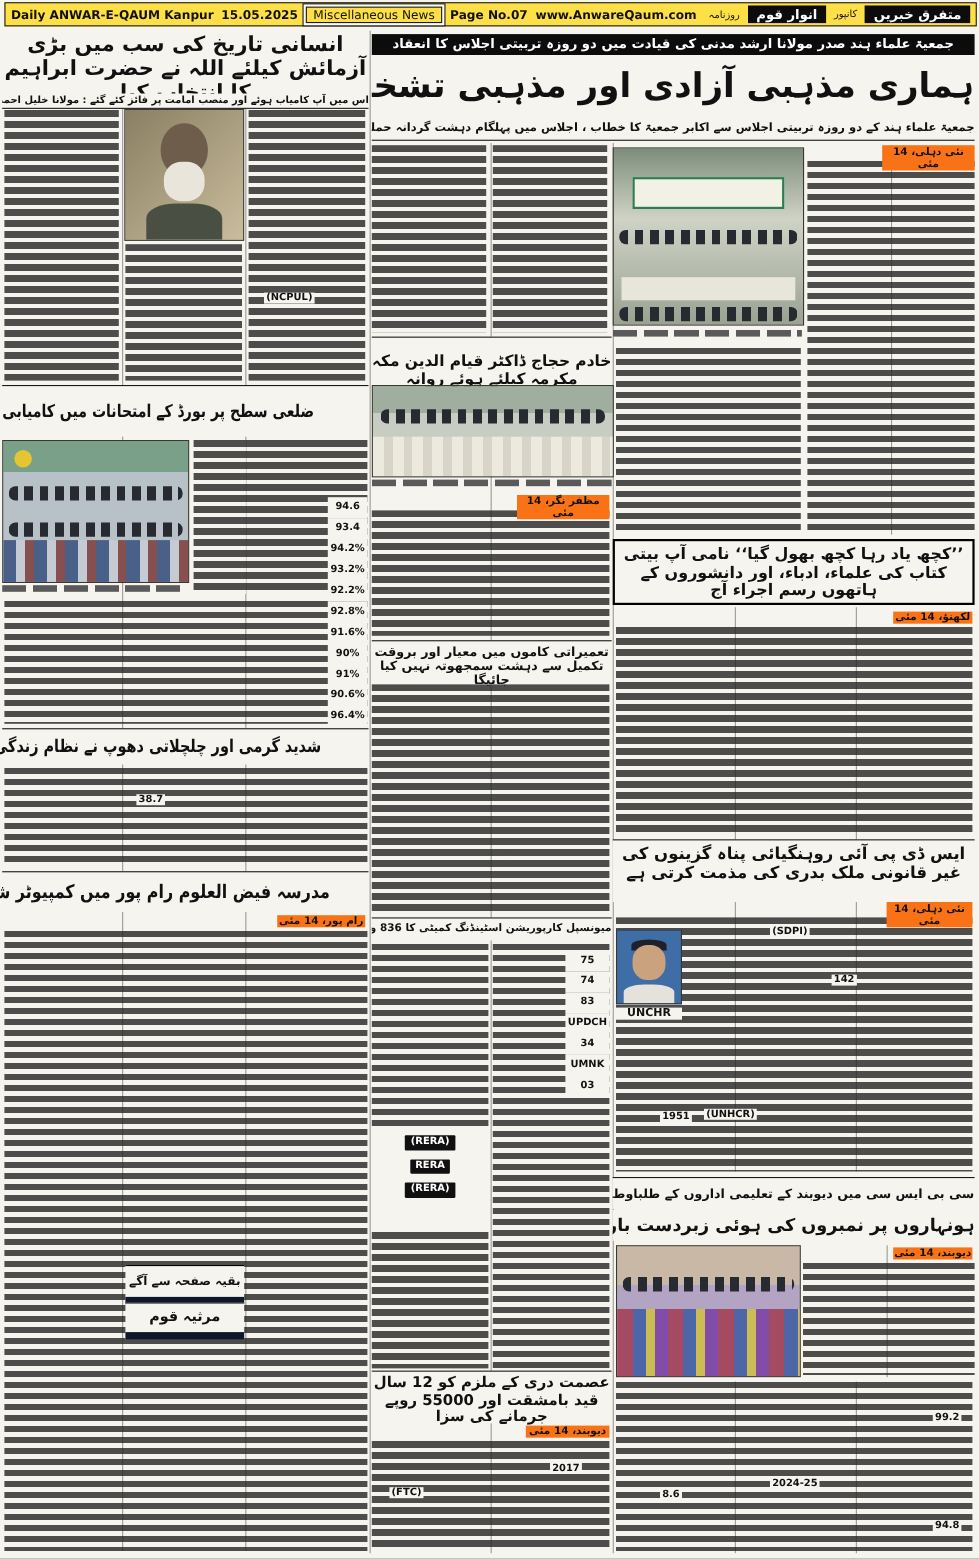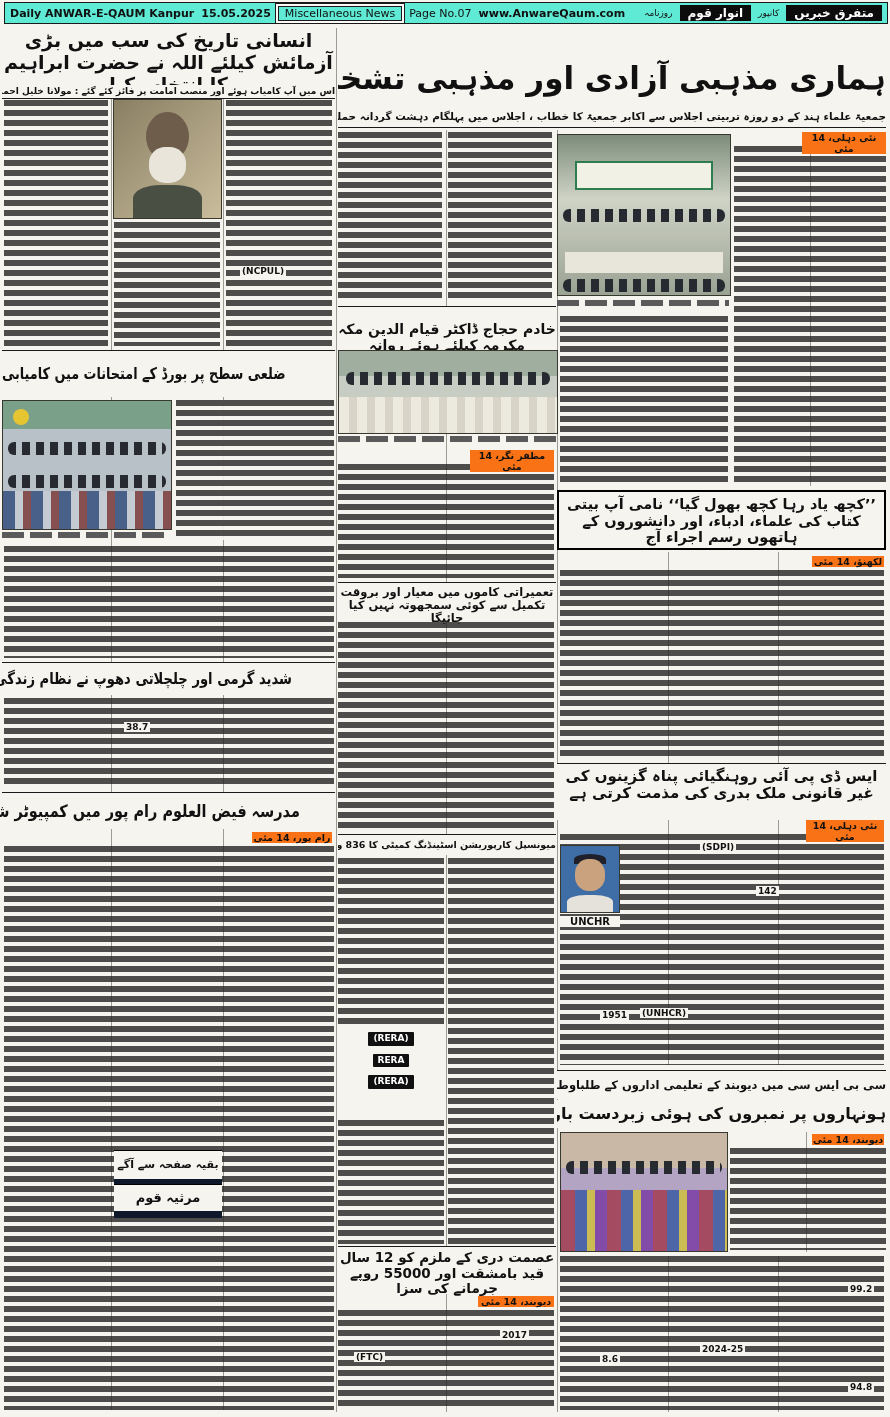--- a/index.html
+++ b/index.html
@@ -18,57 +18,58 @@
   .kicker{z-index:3;background:#0c0c0c;color:#fff;font-weight:bold;text-align:center;}
   .chip{display:inline-block;background:#101010;color:#fff;font-size:9px;font-weight:bold;
         padding:1px 5px;border-radius:1px;line-height:1.3;text-align:right;}
   .tok{position:absolute;z-index:4;background:#f6f4ee;font-weight:bold;font-size:9px;padding:0 2px;}
   .dl{position:absolute;z-index:4;background:#f97316;font-weight:bold;font-size:9.5px;}
   .photo{position:absolute;z-index:3;border:1px solid #38382f;overflow:hidden;}
   .heads{position:absolute;left:3%;right:3%;height:13px;border-radius:6px;
          background:repeating-linear-gradient(90deg,#272b31 0 8px,rgba(0,0,0,0) 8px 14px);}
   .nowrap{white-space:nowrap;overflow:hidden;}
   .masthead{z-index:5;display:flex;align-items:center;gap:7px;border:1px solid #1a1a1a;
-            background:#5eead4;font-size:11px;padding:0 5px;justify-content:flex-end;}
+            background:#fde047;font-size:11px;padding:0 5px;justify-content:flex-end;}
   .mh-box{border:1px solid #1a1a1a;box-shadow:0 0 0 2px #fbfaf6,0 0 0 3px #1a1a1a;padding:0 6px;font-size:11px;}
   .mh-black{background:#0c0c0c;color:#fff;font-weight:bold;padding:1px 8px;font-size:12px;}
   .numcol{position:absolute;z-index:4;display:flex;flex-direction:column;}
   .numcol span{background:#f6f4ee;font-weight:bold;font-size:9px;line-height:19px;padding:0 2px;text-align:center;}
   .note{z-index:4;background:#f6f4ee;text-align:center;font-weight:bold;
         border-top:1px solid #000;border-bottom:7px solid #0f172a;}
 </style>
 </head>
 <body>
 
 <div class="page">
 
   <header class="abs masthead" style="left:4px;top:2px;width:872px;height:20px;">
     <span style="font-weight:bold;">Daily ANWAR-E-QAUM Kanpur</span>
     <span style="font-weight:bold;">15.05.2025</span>
     <span class="mh-box">Miscellaneous News</span>
-    <span style="font-weight:normal;">Page No.07</span>
+    <span style="font-weight:bold;">Page No.07</span>
     <span style="font-weight:bold;">www.AnwareQaum.com</span>
     <span class="u" style="margin-left:auto;font-size:9px;">روزنامہ</span>
     <span class="mh-black u">انوار قوم</span>
     <span class="u" style="font-size:9px;">کانپور</span>
     <span class="mh-black u">متفرق خبریں</span>
   </header>
 
   <div class="abs vrule" style="left:336px;top:28px;height:1384px;"></div>
   <div class="abs vrule" style="left:111px;top:96px;height:1314px;"></div>
   <div class="abs vrule" style="left:223px;top:96px;height:1314px;"></div>
   <div class="abs vrule" style="left:446px;top:130px;height:1282px;"></div>
   <div class="abs vrule" style="left:557px;top:130px;height:1282px;"></div>
   <div class="abs vrule" style="left:668px;top:552px;height:513px;"></div>
   <div class="abs vrule" style="left:778px;top:552px;height:513px;"></div>
   <div class="abs vrule" style="left:668px;top:1256px;height:156px;"></div>
   <div class="abs vrule" style="left:778px;top:1256px;height:156px;"></div>
   <div class="abs vrule" style="left:810px;top:132px;height:354px;"></div>
   <div class="abs vrule" style="left:806px;top:1132px;height:120px;"></div>
 
+  <div class="abs kicker u nowrap" style="left:338px;top:31px;width:548px;height:19px;line-height:19px;font-size:12px;">جمعیۃ علماء ہند صدر مولانا ارشد مدنی کی قیادت میں دو روزہ تربیتی اجلاس کا انعقاد</div>
   <div class="abs head-block u nowrap" style="left:338px;top:52px;width:548px;height:52px;line-height:52px;font-size:31px;font-weight:900;">ہماری مذہبی آزادی اور مذہبی تشخص دونوں خطرے میں ہیں</div>
   <div class="abs head-block u nowrap" style="left:338px;top:106px;width:548px;height:21px;line-height:21px;font-size:10.5px;border-bottom:1px solid #1a1a1a;">جمعیۃ علماء ہند کے دو روزہ تربیتی اجلاس سے اکابر جمعیۃ کا خطاب ، اجلاس میں پہلگام دہشت گردانہ حملہ سمیت تین اہم الیشوز پر تجاویز بھی منظور</div>
 
   <div class="dl u" style="left:802px;top:132px;width:84px;text-align:center;">نئی دہلی، 14 مئی</div>
 
   <div class="abs tl" style="left:338px;top:132px;width:104px;height:170px;"></div>
   <div class="abs tl" style="left:448px;top:132px;width:104px;height:170px;"></div>
   <div class="abs tl" style="left:734px;top:146px;width:152px;height:340px;"></div>
   <div class="abs tl" style="left:560px;top:316px;width:168px;height:168px;"></div>
 
@@ -99,20 +100,33 @@
   </div>
   <div class="photo" style="left:2px;top:400px;width:168px;height:128px;background:linear-gradient(#7aa08a 0 22%,#b8c0c8 22% 100%);">
     <div class="abs" style="left:6%;top:6%;width:16px;height:16px;background:#e5c531;border-radius:50%;"></div>
     <div class="heads" style="top:32%;"></div>
     <div class="heads" style="top:58%;"></div>
     <div class="abs" style="left:0;right:0;bottom:0;height:30%;opacity:.85;background:repeating-linear-gradient(90deg,#35507d 0 12px,#c8cdd4 12px 20px,#7d3b3b 20px 28px);"></div>
   </div>
   <div class="abs cap" style="left:2px;top:532px;width:168px;"></div>
   <div class="abs tl" style="left:176px;top:400px;width:158px;height:140px;"></div>
   <div class="abs tl" style="left:4px;top:546px;width:330px;height:112px;"></div>
+  <div class="numcol" style="left:298px;top:452px;width:36px;">
+    <span>94.6</span>
+    <span>93.4</span>
+    <span>94.2%</span>
+    <span>93.2%</span>
+    <span>92.2%</span>
+    <span>92.8%</span>
+    <span>91.6%</span>
+    <span>90%</span>
+    <span>91%</span>
+    <span>90.6%</span>
+    <span>96.4%</span>
+  </div>
 
   <div class="abs head-block bt u" style="left:2px;top:662px;width:333px;height:32px;line-height:32px;">
     <span class="u nowrap" style="display:inline-block;font-size:16px;transform:scaleX(.82);transform-origin:center;">شدید گرمی اور چلچلاتی دھوپ نے نظام زندگی درہم برہم کیا</span>
   </div>
   <div class="abs tl" style="left:4px;top:698px;width:330px;height:90px;"></div>
   <span class="tok" style="left:124px;top:722px;">38.7</span>
 
   <div class="abs head-block bt u" style="left:2px;top:792px;width:333px;height:36px;line-height:36px;">
     <span class="u nowrap" style="display:inline-block;font-size:17px;transform:scaleX(.85);transform-origin:center;">مدرسہ فیض العلوم رام پور میں کمپیوٹر شعبہ کا افتتاح</span>
   </div>
@@ -123,26 +137,33 @@
 
   <div class="abs head-block bt u" style="left:338px;top:306px;width:218px;height:42px;font-size:14px;padding-top:14px;">خادم حجاج ڈاکٹر قیام الدین مکہ مکرمہ کیلئے ہوئے روانہ</div>
   <div class="photo" style="left:338px;top:350px;width:218px;height:82px;background:linear-gradient(#9fae9e 0 30%,#c7cdc2 30% 100%);">
     <div class="heads" style="top:26%;"></div>
     <div class="abs" style="left:0;right:0;bottom:0;height:44%;background:repeating-linear-gradient(90deg,#eceadf 0 10px,#d8d5c8 10px 18px);"></div>
   </div>
   <div class="abs cap" style="left:338px;top:436px;width:218px;"></div>
   <div class="dl u" style="left:470px;top:450px;width:84px;text-align:center;">مظفر نگر، 14 مئی</div>
   <div class="abs tl" style="left:338px;top:464px;width:216px;height:114px;"></div>
 
-  <div class="abs head-block bt u" style="left:338px;top:582px;width:218px;height:36px;font-size:11.5px;padding-top:3px;">تعمیراتی کاموں میں معیار اور بروقت تکمیل سے کوئی سمجھوتہ نہیں کیا جائیگا</div>
+  <div class="abs head-block bt u" style="left:338px;top:582px;width:218px;height:36px;font-size:11.5px;padding-top:3px;">تعمیراتی کاموں میں معیار اور بروقت تکمیل سے دہشت سمجھوتہ نہیں کیا جائیگا</div>
   <div class="abs tl" style="left:338px;top:622px;width:216px;height:208px;"></div>
 
   <div class="abs head-block bt u nowrap" style="left:338px;top:834px;width:218px;height:20px;line-height:20px;font-size:9.5px;">میونسپل کارپوریشن اسٹینڈنگ کمیٹی کا 836 واں اجلاس</div>
   <div class="abs tl" style="left:338px;top:858px;width:106px;height:168px;"></div>
   <div class="abs tl" style="left:448px;top:858px;width:106px;height:386px;"></div>
+  <div class="numcol" style="left:514px;top:864px;width:40px;">
+    <span>75</span>
+    <span>74</span>
+    <span>83</span>
+    <span>UPDCH 34</span>
+    <span>UMNK 03</span>
+  </div>
 
   <div class="abs" style="left:348px;top:1032px;width:86px;z-index:4;display:flex;flex-direction:column;gap:8px;align-items:center;">
     <span class="chip">(RERA)</span>
     <span class="chip">RERA</span>
     <span class="chip">(RERA)</span>
   </div>
   <div class="abs tl" style="left:338px;top:1120px;width:106px;height:124px;"></div>
 
   <div class="abs head-block bt u" style="left:338px;top:1246px;width:218px;height:44px;font-size:13.5px;padding-top:3px;">عصمت دری کے ملزم کو 12 سال قید بامشقت اور 55000 روپے جرمانے کی سزا</div>
   <div class="dl u" style="left:478px;top:1296px;width:76px;text-align:center;">دیوبند، 14 مئی</div>

